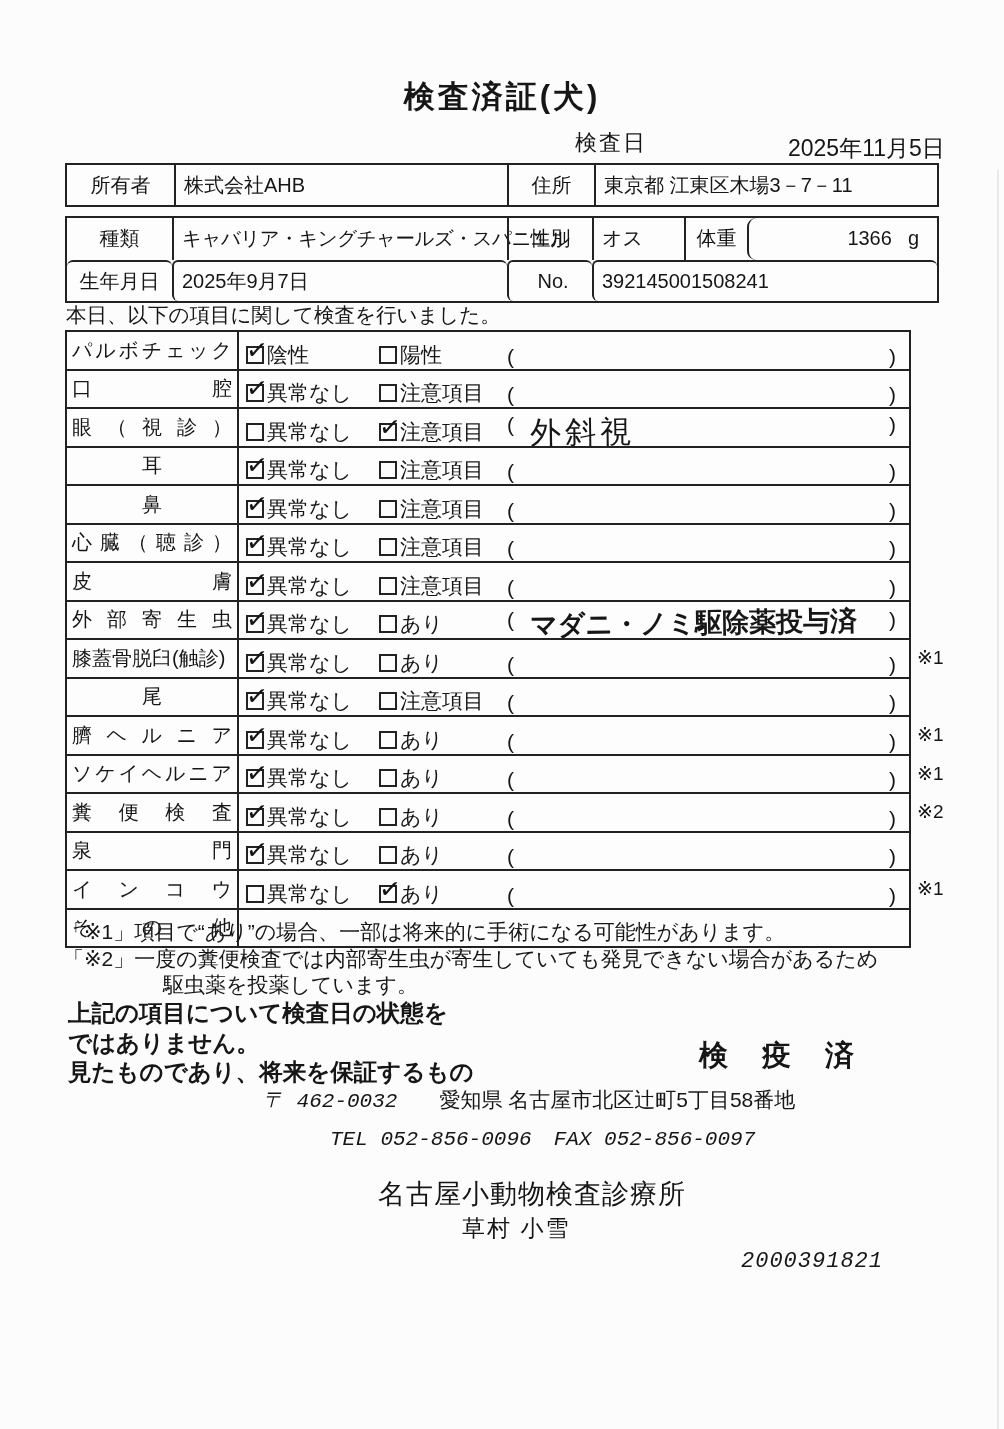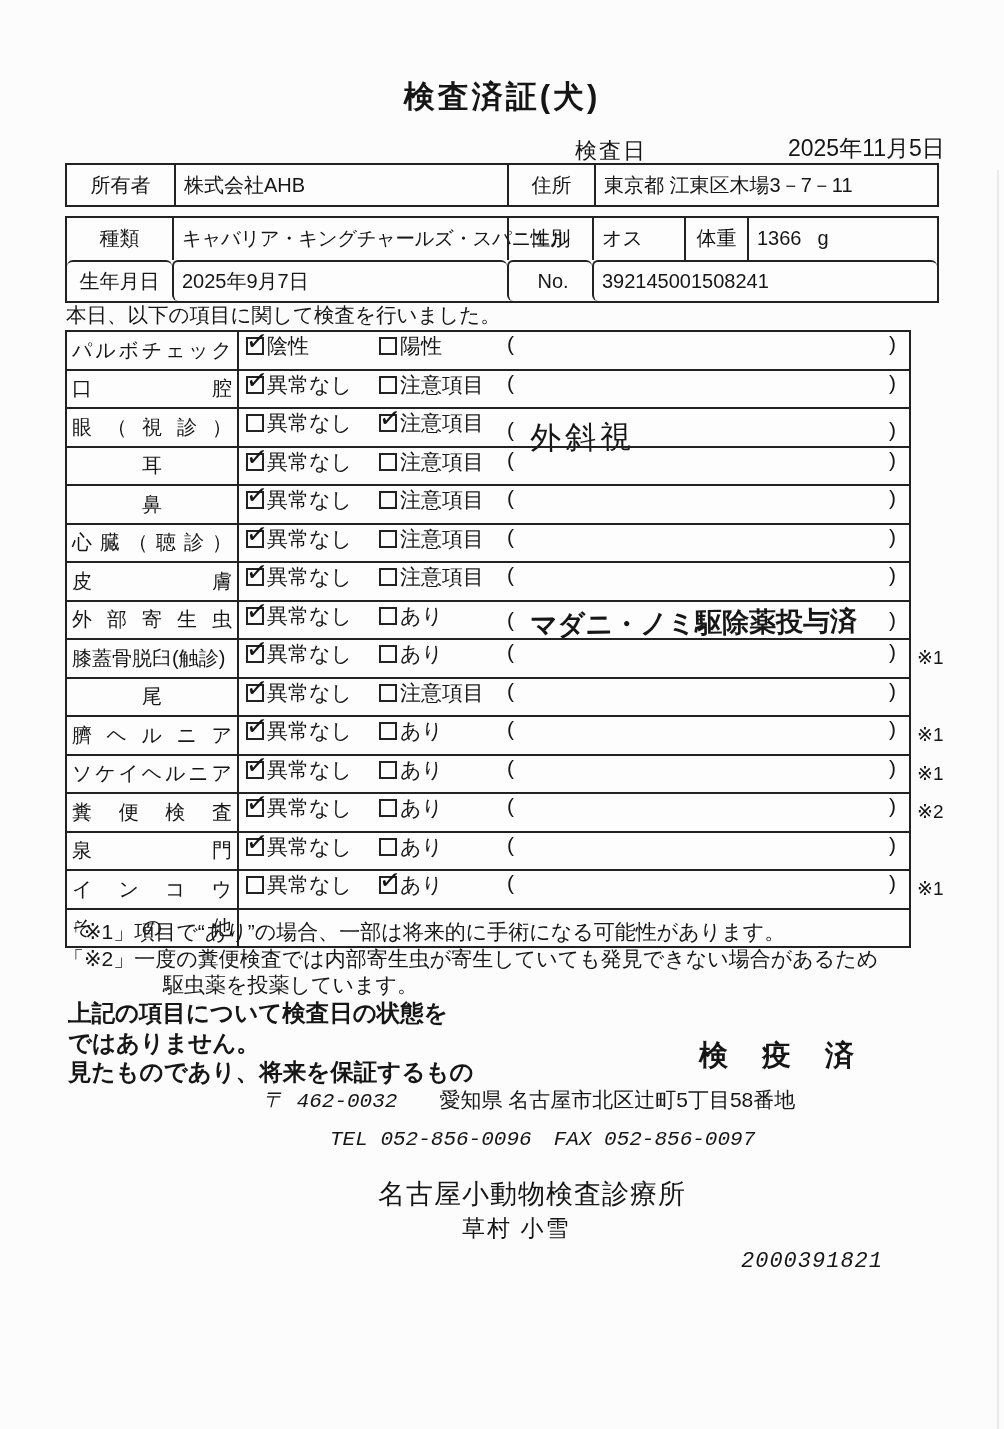--- a/index.html
+++ b/index.html
@@ -6,46 +6,46 @@
   body{
     width:1004px;height:1429px;position:relative;
     background:#fcfcfc;color:#161616;
     font-family:"Liberation Sans","DejaVu Sans",sans-serif;
     overflow:hidden;
   }
   .abs{position:absolute;}
   
   .doc-title{top:76px;left:0;width:1004px;text-align:center;
     font-size:31px;font-weight:700;letter-spacing:3px;}
-  .exam-date-label{top:136px;left:575px;font-size:22px;letter-spacing:2px;}
+  .exam-date-label{top:128px;left:575px;font-size:22px;letter-spacing:2px;}
   .exam-date-value{top:133px;left:788px;font-size:23px;}
   
   .tbl{border:2.5px solid #222;display:grid;background:#fdfdfd;}
   .cell{border-left:2px solid #222;display:flex;align-items:center;
     font-size:20px;padding:0 8px;white-space:nowrap;overflow:visible;}
   .cell.first{border-left:none;}
   .cell.lab{justify-content:center;padding:0 4px;}
   .cell.topline{border-top:2px solid #222;border-radius:6px;}
   .owner-tbl{top:163px;left:65px;width:870px;height:40px;
     grid-template-columns:107px 333px 87px 343px;}
   .pet-tbl{top:216px;left:65px;width:870px;height:83px;
     grid-template-columns:105px 335px 85px 92px 63px 190px;grid-auto-rows:1fr;}
-  .weight-cell{justify-content:flex-start;gap:16px;padding-right:29px;}
+  .weight-cell{justify-content:flex-end;gap:16px;padding-right:18px;border-radius:9px;}
   .no-num{grid-column:4 / 7;}
   .breed{font-size:19.5px;letter-spacing:-0.5px;}
   .intro-line{top:301px;left:66px;font-size:20.5px;}
   
   .check-tbl{top:330px;left:65px;width:842px;border:2.5px solid #222;background:#fdfdfd;}
   .trow{display:flex;height:36.5px;border-top:2px solid #222;position:relative;}
   .trow.r0{border-top:none;}
   .tlabel{width:172px;border-right:2px solid #222;box-sizing:border-box;
     padding:0 5px;font-size:20px;display:flex;align-items:center;}
   .tlabel.justify{justify-content:space-between;}
   .tlabel.center{justify-content:center;}
-  .tcontent{flex:1;display:flex;align-items:flex-start;}
+  .tcontent{flex:1;display:flex;align-items:flex-end;}
   .opt{display:flex;align-items:center;padding-left:7px;box-sizing:border-box;}
   .opt.o1{width:133px;}
   .opt.o2{width:135px;}
   .cb{width:14px;height:14px;border:2px solid #222;display:inline-block;
     position:relative;margin-right:3px;flex:none;}
   .cb.checked::after{content:"✓";position:absolute;left:-2px;top:-13px;
     font-size:26px;font-weight:400;color:#141414;transform:rotate(6deg);}
   .optlabel{font-size:21px;white-space:nowrap;}
   .paren-zone{flex:1;display:flex;align-items:center;font-size:21px;
     padding-right:13px;position:relative;}

